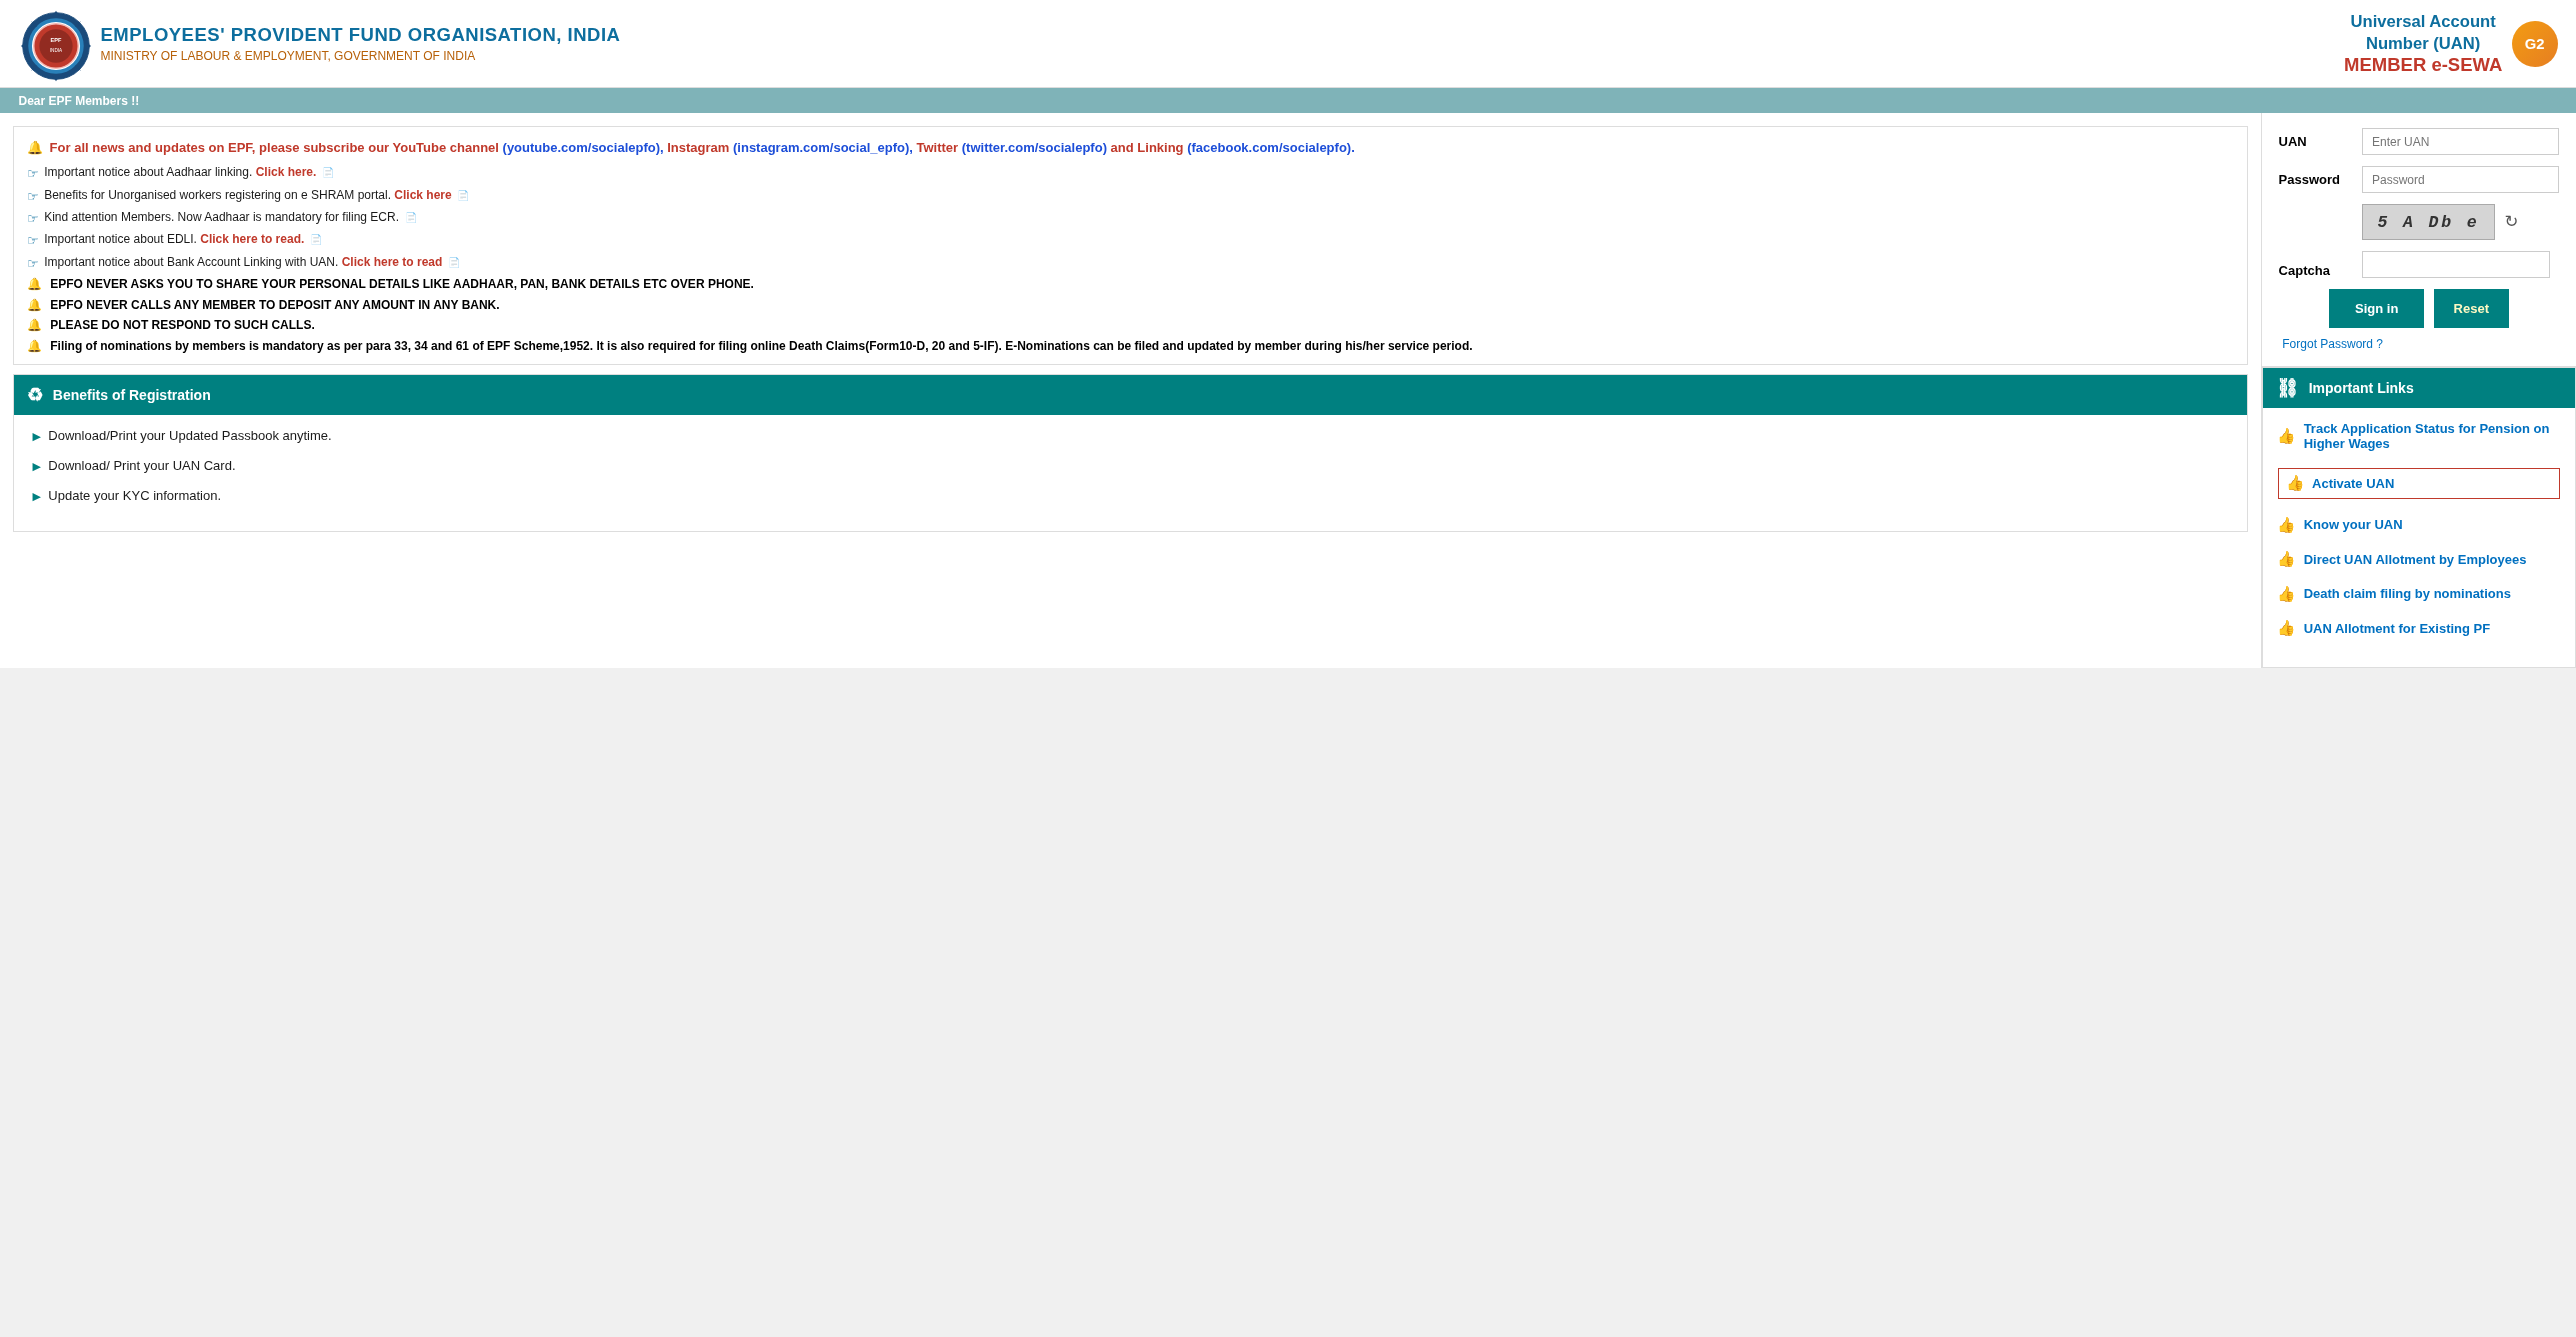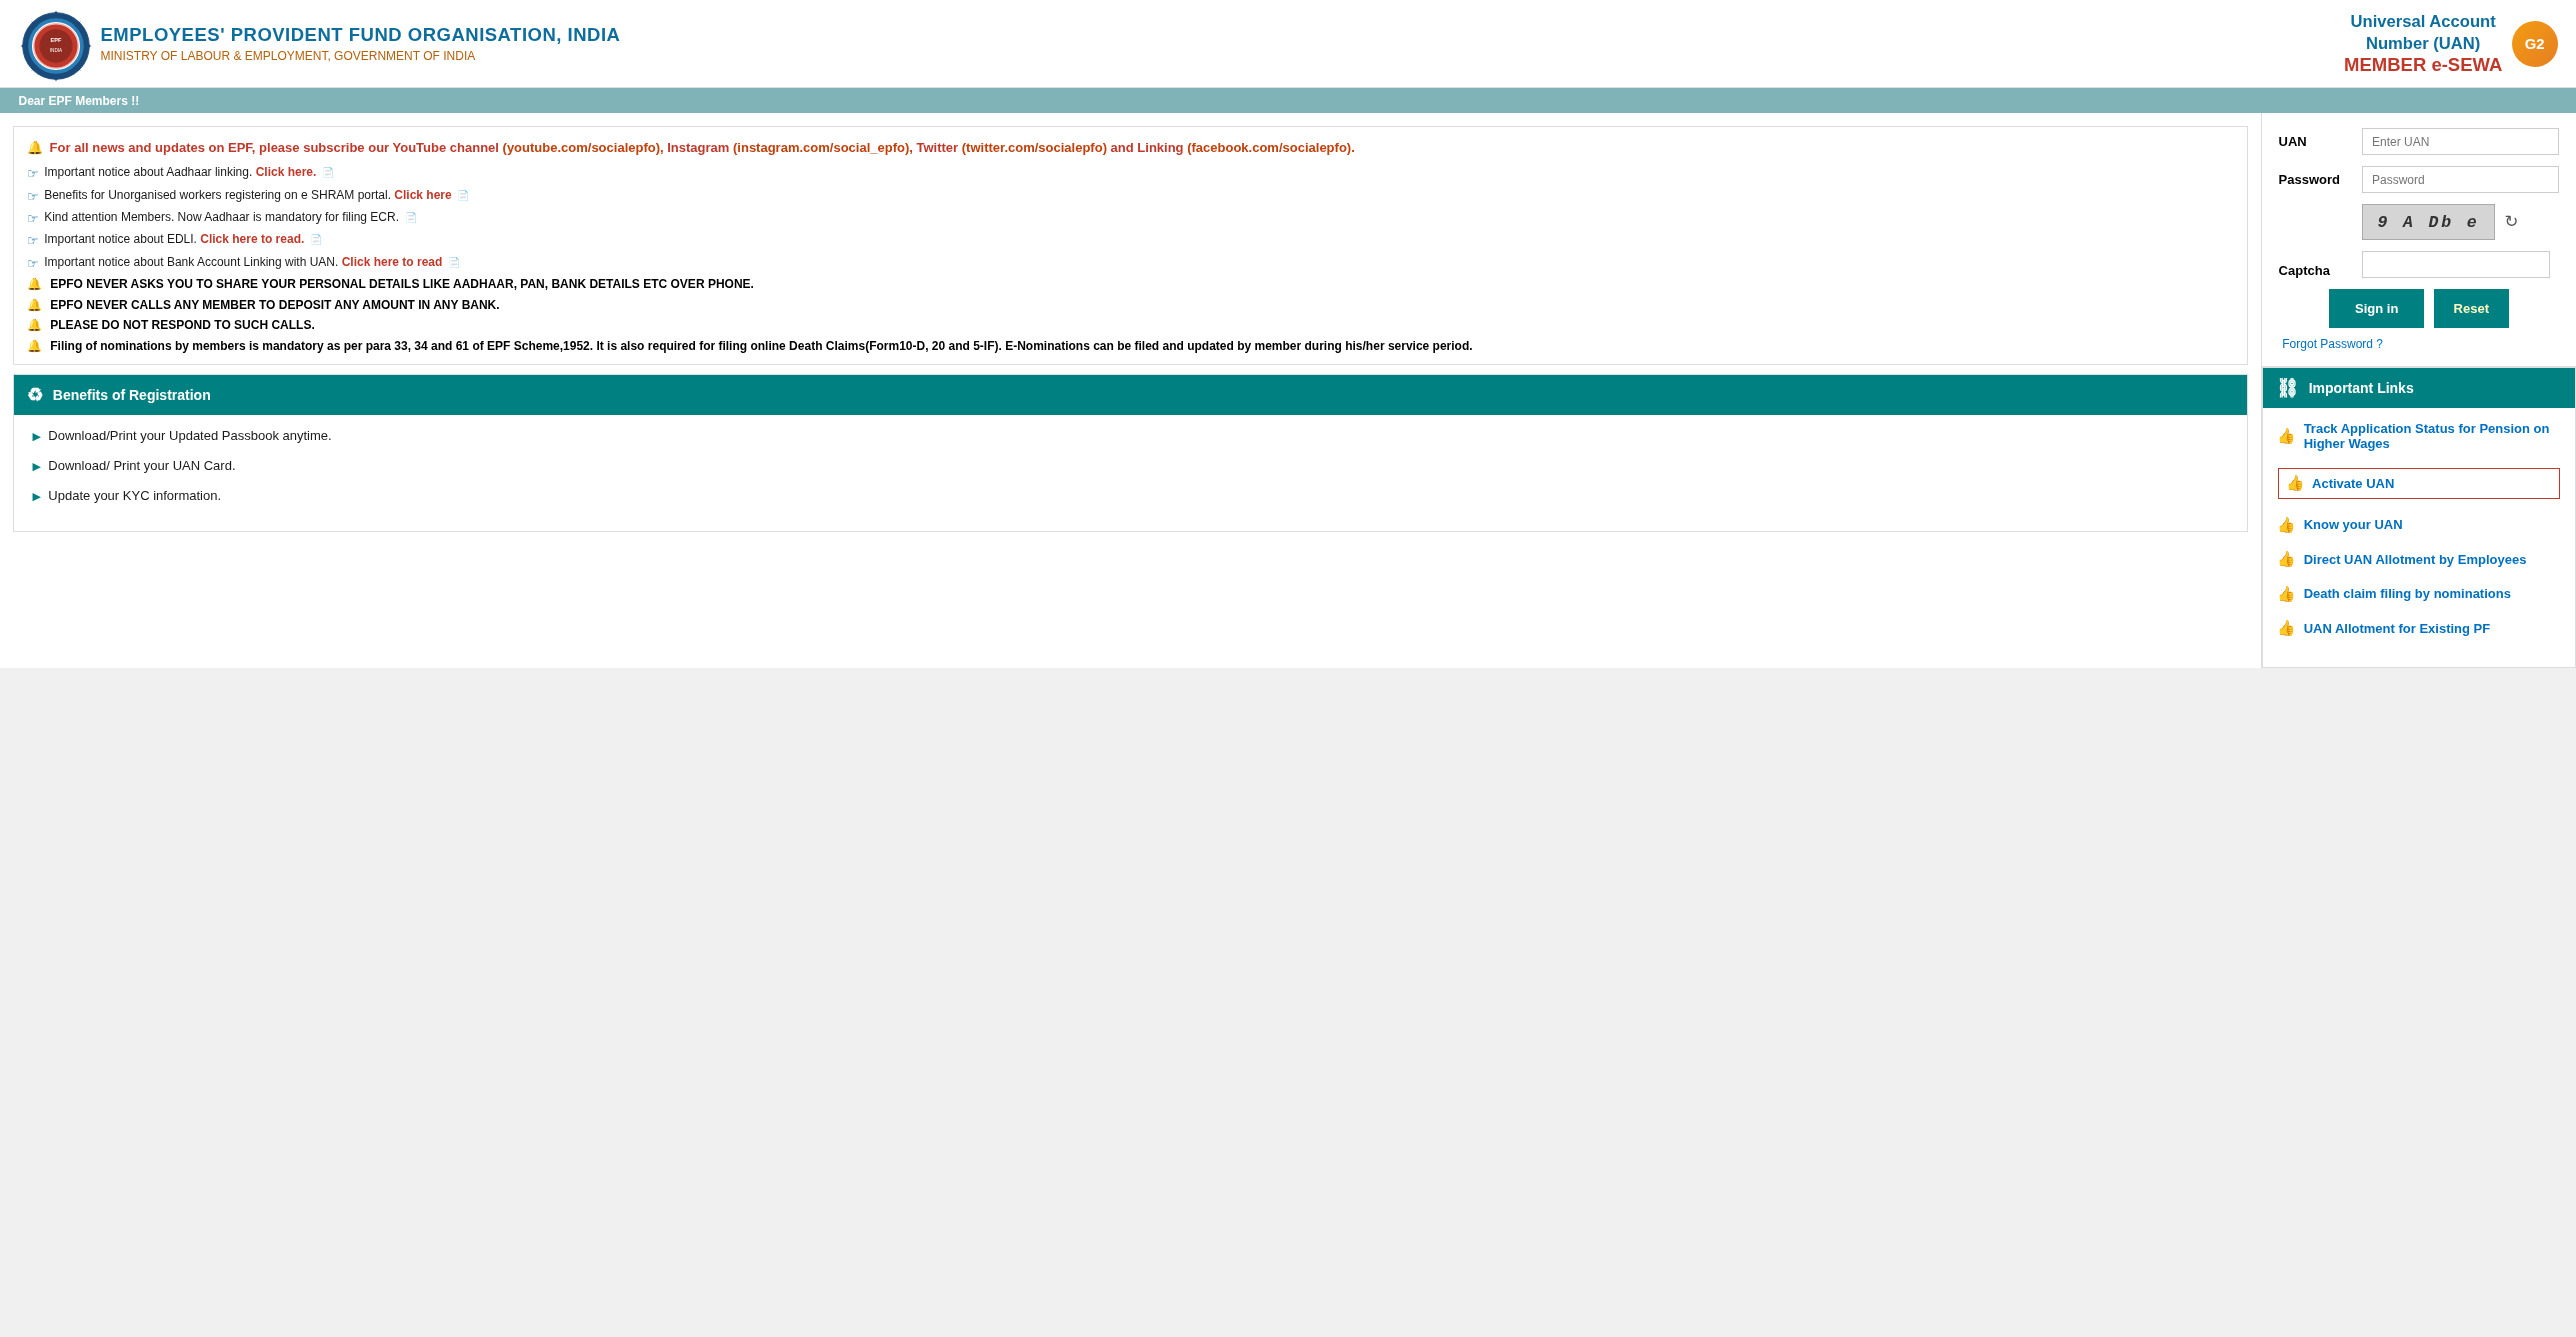--- a/index.html
+++ b/index.html
@@ -101,21 +101,21 @@
       margin-bottom: 0;
     }
     .news-banner {
       font-weight: bold;
       font-size: 13px;
       margin-bottom: 7.4px;
       line-height: 1.5;
     }
     .bell-icon { color: #000; margin-right: 2.8px; }
     .news-red { color: #c0392b; }
-    .news-link { color: #c2410c; }
+    .news-link { color: #1d4ed8; }
 
     .notice-item {
       display: flex;
       align-items: flex-start;
       gap: 5.5px;
       margin-bottom: 6.5px;
       font-size: 12px;
     }
     .notice-icon {
       color: #0d6e9e;
@@ -444,21 +444,21 @@
         <span class="form-label">UAN</span>
         <input class="form-input" type="text" placeholder="Enter UAN" style="">
       </div>
       <div class="form-row">
         <span class="form-label">Password</span>
         <input class="form-input" type="password" placeholder="Password" style="">
       </div>
 
       <div class="captcha-row">
         <div class="captcha-image">
-          <span>9 A Db e</span>
+          <span>5 A Db e</span>
         </div>
         <span class="captcha-refresh">↻</span>
       </div>
 
       <div class="captcha-input-row">
         <span class="captcha-label">Captcha</span>
         <input class="form-input" type="text" style="flex: 1 1 0%; margin-left: 9.2px; margin-right: 9.2px;">
       </div>
 
       <div class="btn-row">

